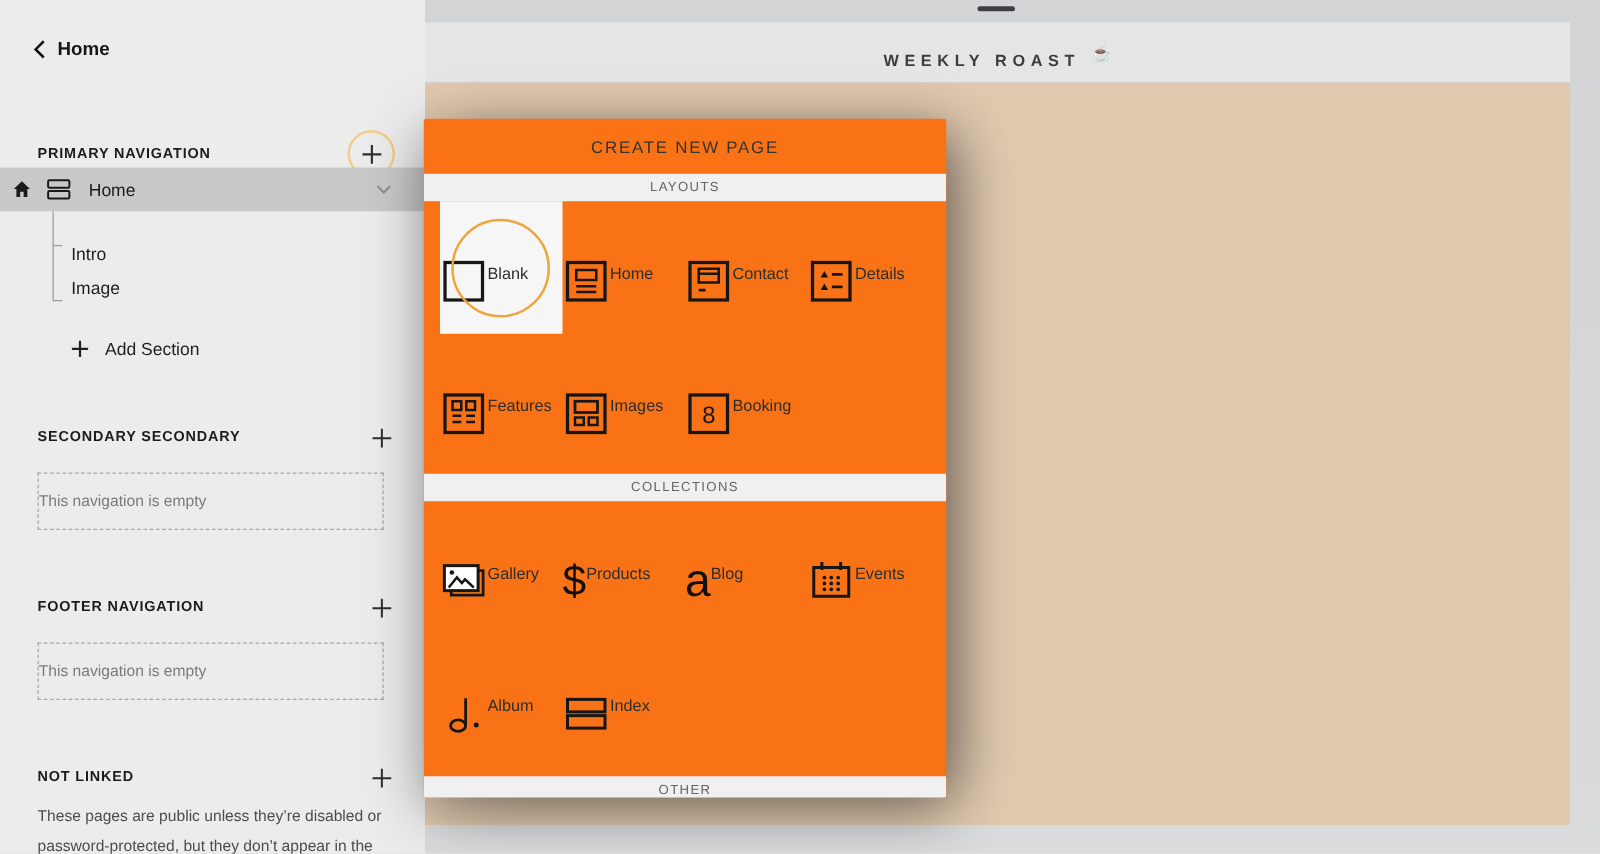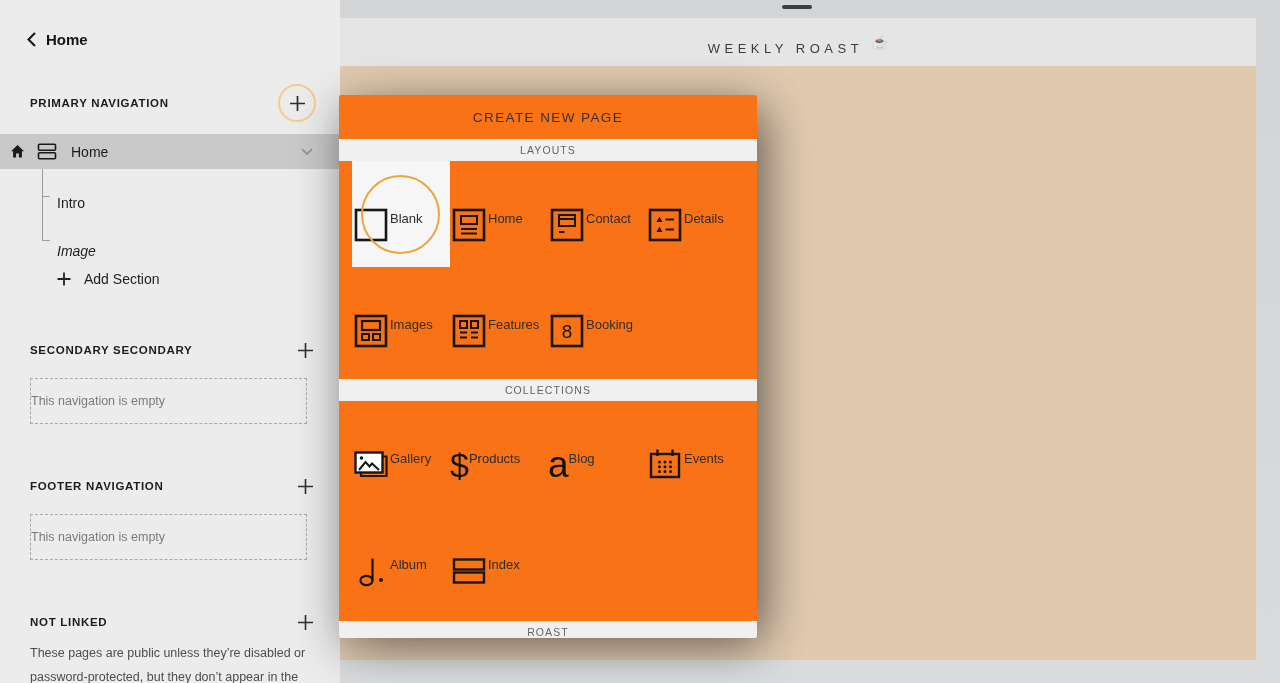--- a/index.html
+++ b/index.html
@@ -8,21 +8,21 @@
     font-family:"Liberation Sans",sans-serif;
     background:linear-gradient(180deg,#d2d4d6 0%,#d6d8da 60%,#d9dbdc 100%);
     -webkit-font-smoothing:antialiased;
   }
   svg{display:block}
   
   .chrome-dash{position:absolute;left:782px;top:5px;width:30px;height:4px;border-radius:2px;background:#3c4043;}
   
   .canvas{position:absolute;left:340px;top:18px;width:916px;height:642px;}
   .site-header{height:48px;background:#e5e5e6;display:flex;align-items:center;justify-content:center;gap:9px;}
-  .site-title{font-size:13px;letter-spacing:4.5px;color:#3e3d3b;font-weight:400;margin-top:12px;}
+  .site-title{font-size:13px;letter-spacing:4.5px;color:#3e3d3b;font-weight:700;margin-top:12px;}
   .coffee{font-size:13px;color:#6e6156;line-height:1;}
   .site-content{position:absolute;left:0;right:0;top:48px;bottom:0;background:#e0c9af;}
   
   .sidebar{position:absolute;left:0;top:0;width:340px;height:683px;background:#ececec;z-index:2;}
   .back-btn{position:absolute;left:27px;top:31px;display:flex;align-items:center;gap:10px;cursor:pointer;}
   .back-label{font-size:15px;font-weight:700;color:#161616;}
   .side-sec{position:absolute;left:30px;width:286px;display:flex;justify-content:space-between;align-items:center;}
   .sec-title{font-size:11.5px;font-weight:700;letter-spacing:.7px;color:#1c1c1c;}
   .ring-btn{width:38px;height:38px;border:2px solid #f1cd90;border-radius:50%;display:flex;align-items:center;justify-content:center;cursor:pointer;box-sizing:border-box;}
   .plus-btn{width:22px;height:22px;display:flex;align-items:center;justify-content:center;cursor:pointer;}
@@ -70,21 +70,21 @@
 
 <div class="sidebar">
 
   <div class="back-btn">
     <svg width="9" height="15" viewBox="0 0 9 15">
         <polyline points="8,1 1.5,7.5 8,14" fill="none" stroke="#111" stroke-width="2"></polyline>
       </svg>
     <span class="back-label">Home</span>
   </div>
 
-  <div class="side-sec" style="top:84px;height:38px;">
+  <div class="side-sec" style="top:104px;height:38px;">
     <span class="sec-title">PRIMARY NAVIGATION</span>
     <span class="ring-btn">
       <svg width="19" height="19" viewBox="0 0 19 19">
           <path d="M9.5 2 V17 M2 9.5 H17" stroke="#2e2e2e" stroke-width="1.7" fill="none"></path>
         </svg>
     </span>
   </div>
 
   <div class="nav-row-selected">
     <svg class="home-ic" width="15" height="15" viewBox="0 0 15 15">
@@ -104,21 +104,21 @@
   <div class="tree-stub" style="top:196px;"></div>
   <div class="tree-stub" style="top:240px;"></div>
 
   <div class="sub-row" style="top:182px;">
     <svg width="15" height="14" viewBox="0 0 15 14">
         <path d="M5 1 H14 V13 H1 V5 Z" fill="none" stroke="#1a1a1a" stroke-width="1.5"></path>
         <path d="M5 1 V5 H1" fill="none" stroke="#1a1a1a" stroke-width="1.5"></path>
       </svg>
     <span class="sub-label">Intro</span>
   </div>
-  <div class="sub-row" style="top:230px;font-style:italic;">
+  <div class="sub-row" style="top:209px;">
     <svg width="15" height="14" viewBox="0 0 15 14">
         <path d="M5 1 H14 V13 H1 V5 Z" fill="none" stroke="#1a1a1a" stroke-width="1.5"></path>
         <path d="M5 1 V5 H1" fill="none" stroke="#1a1a1a" stroke-width="1.5"></path>
       </svg>
     <span class="sub-label">Image</span>
   </div>
 
   <div class="add-row" style="top:265px;">
     <svg width="16" height="16" viewBox="0 0 16 16">
         <path d="M8 1.5 V14.5 M1.5 8 H14.5" stroke="#222" stroke-width="1.8" fill="none"></path>
@@ -205,37 +205,37 @@
             <path d="M10.5 26 H16.5 L13.5 20.8 Z" fill="#161616"></path>
             <path d="M19.5 23.5 H28" stroke="#161616" stroke-width="2.2" fill="none"></path>
           </svg>
       </span>
       <span class="tlabel">Details</span>
     </div>
     <div class="tile">
       <span class="ticon">
         <svg width="38" height="38" viewBox="0 0 38 38">
             <rect x="4" y="4" width="30" height="30" fill="none" stroke="#161616" stroke-width="2.6"></rect>
+            <rect x="10" y="9" width="7" height="7" fill="none" stroke="#161616" stroke-width="2"></rect>
+            <rect x="21" y="9" width="7" height="7" fill="none" stroke="#161616" stroke-width="2"></rect>
+            <path d="M10 20.5 H17 M21 20.5 H28 M10 25.5 H17 M21 25.5 H28" stroke="#161616" stroke-width="2" fill="none"></path>
+          </svg>
+      </span>
+      <span class="tlabel">Features</span>
+    </div>
+    <div class="tile">
+      <span class="ticon">
+        <svg width="38" height="38" viewBox="0 0 38 38">
+            <rect x="4" y="4" width="30" height="30" fill="none" stroke="#161616" stroke-width="2.6"></rect>
             <rect x="10" y="9" width="18" height="9" fill="none" stroke="#161616" stroke-width="2.2"></rect>
             <rect x="10" y="22" width="7" height="6" fill="none" stroke="#161616" stroke-width="2"></rect>
             <rect x="21" y="22" width="7" height="6" fill="none" stroke="#161616" stroke-width="2"></rect>
           </svg>
       </span>
       <span class="tlabel">Images</span>
-    </div>
-    <div class="tile">
-      <span class="ticon">
-        <svg width="38" height="38" viewBox="0 0 38 38">
-            <rect x="4" y="4" width="30" height="30" fill="none" stroke="#161616" stroke-width="2.6"></rect>
-            <rect x="10" y="9" width="7" height="7" fill="none" stroke="#161616" stroke-width="2"></rect>
-            <rect x="21" y="9" width="7" height="7" fill="none" stroke="#161616" stroke-width="2"></rect>
-            <path d="M10 20.5 H17 M21 20.5 H28 M10 25.5 H17 M21 25.5 H28" stroke="#161616" stroke-width="2" fill="none"></path>
-          </svg>
-      </span>
-      <span class="tlabel">Features</span>
     </div>
     <div class="tile">
       <span class="ticon">
         <svg width="38" height="38" viewBox="0 0 38 38">
             <rect x="4" y="4" width="30" height="30" fill="none" stroke="#161616" stroke-width="2.6"></rect>
             <text x="19" y="26" text-anchor="middle" font-family="Liberation Sans, sans-serif" font-size="19" font-weight="500" fill="#161616">8</text>
           </svg>
       </span>
       <span class="tlabel">Booking</span>
     </div>
@@ -300,14 +300,14 @@
       <span class="ticon">
         <svg width="38" height="38" viewBox="0 0 38 38">
             <rect x="4" y="7.5" width="30" height="10" fill="none" stroke="#161616" stroke-width="2.4"></rect>
             <rect x="4" y="20.5" width="30" height="10" fill="none" stroke="#161616" stroke-width="2.4"></rect>
           </svg>
       </span>
       <span class="tlabel">Index</span>
     </div>
   </div>
 
-  <div class="strip mt8">ROAST</div>
+  <div class="strip mt8">OTHER</div>
 </div>
 
 </body></html>

